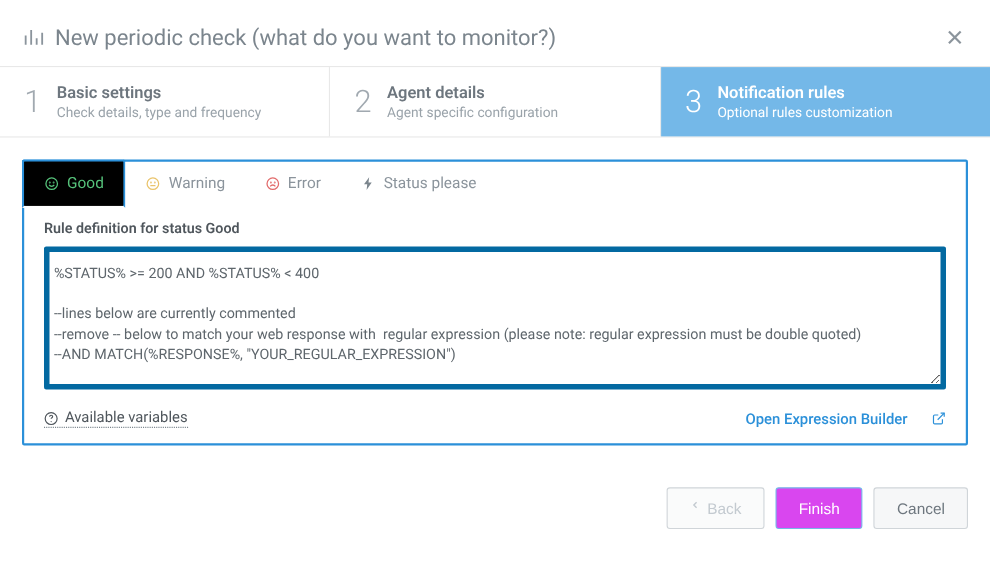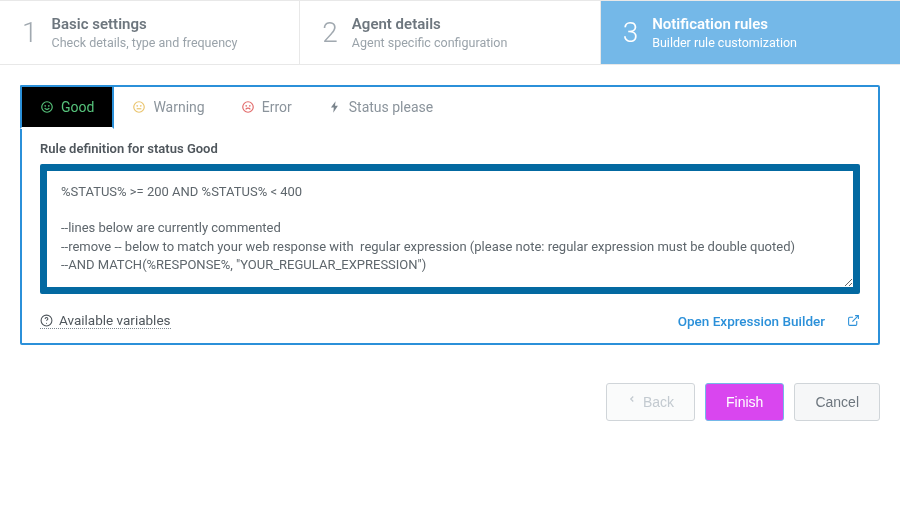--- a/index.html
+++ b/index.html
@@ -23,56 +23,73 @@
   .tab { padding: 12px 18px; display: flex; align-items: center; gap: 7px; font-size: 14px; cursor: pointer; color: #8b949c; position: relative; }
   .tab.active { border: 2px solid #2b90d9; border-bottom: 2px solid #fff; background: #000000; border-radius: 2px 2px 0 0; margin: -2px 0 -2px -2px; }
   .tab-icon { display: inline-flex; width: 14px; height: 14px; }
   .tab.good .tab-icon { color: #56c37b; }
   .tab.warn .tab-icon { color: #eac46c; }
   .tab.err .tab-icon { color: #e26b6b; }
   .tab.tester .tab-icon { color: #7b858d; }
   .tab.good.active { color: #56c37b; }
   .panel-body { padding: 14px 18px 14px 18px; }
   .rule-label { font-size: 13px; font-weight: 600; color: #4f565c; margin-bottom: 8px; }
-  .rule-text { width: 100%; height: 130px; border: 7px solid #0369a1; border-radius: 2px; padding: 12px 14px; font-family: -apple-system, "Segoe UI", Roboto, Arial, sans-serif; font-size: 13px; color: #5e666c; line-height: 1.4; resize: both; }
+  .rule-text { width: 100%; height: 130px; border: 5px solid #0369a1; border-radius: 2px; padding: 12px 4px; font-family: -apple-system, "Segoe UI", Roboto, Arial, sans-serif; font-size: 13px; color: #5e666c; line-height: 1.4; resize: both; }
   .help-row { display: flex; justify-content: space-between; align-items: center; margin-top: 14px; font-size: 13.5px; }
   .help-link { color: #4f565c; text-decoration: none; border-bottom: 1px dotted #7b858d; display: inline-flex; align-items: center; gap: 6px; }
   .builder-link { color: #2b90d9; text-decoration: none; display: inline-flex; align-items: center; gap: 22px; font-weight: 500; }
   .footer { display: flex; justify-content: flex-end; gap: 10px; padding: 18px 20px 20px 20px; }
   .btn { padding: 10px 20px; border: 1px solid #d0d5d9; background: #f6f7f8; border-radius: 3px; font-size: 14px; cursor: pointer; display: inline-flex; gap: 6px; color: #6d767e; }
   .btn.back { color: #c3cad0; background: #fafbfb; cursor: pointer; }
   .btn.back .chev { color: #c3cad0; }
   .btn.primary { background: #d946ef; border-color: #74b8e8; color: #fff; font-weight: 400; }
   svg { display: block; }
 </style>
 </head>
 <body>
 
 <div class="modal">
+  <div class="header">
+    <span class="icon">
+      <svg width="20" height="20" viewBox="0 0 24 24" fill="none" stroke="currentColor" stroke-width="2">
+          <line x1="4" y1="20" x2="4" y2="10"></line>
+          <line x1="10" y1="20" x2="10" y2="4"></line>
+          <line x1="16" y1="20" x2="16" y2="13"></line>
+          <line x1="22" y1="20" x2="22" y2="7"></line>
+        </svg>
+    </span>
+    <h1>New periodic check (what do you want to monitor?)</h1>
+    <span class="close">
+      <svg width="16" height="16" viewBox="0 0 24 24" fill="none" stroke="currentColor" stroke-width="3">
+          <line x1="4" y1="4" x2="20" y2="20"></line>
+          <line x1="20" y1="4" x2="4" y2="20"></line>
+        </svg>
+    </span>
+  </div>
 
   <div class="steps">
     <div class="step">
       <div class="step-num">1</div>
       <div class="step-titles">
         <div class="t1">Basic settings</div>
         <div class="t2">Check details, type and frequency</div>
       </div>
     </div>
     <div class="step">
       <div class="step-num">2</div>
       <div class="step-titles">
         <div class="t1">Agent details</div>
         <div class="t2">Agent specific configuration</div>
       </div>
     </div>
     <div class="step active">
       <div class="step-num">3</div>
       <div class="step-titles">
         <div class="t1">Notification rules</div>
-        <div class="t2">Builder rule customization</div>
+        <div class="t2">Optional rules customization</div>
       </div>
     </div>
   </div>
 
   <div class="content">
     <div class="panel">
       <div class="tabs">
         <div class="tab good active">
           <span class="tab-icon">
             <svg viewBox="0 0 24 24" width="14" height="14" fill="none" stroke="currentColor" stroke-width="2">

